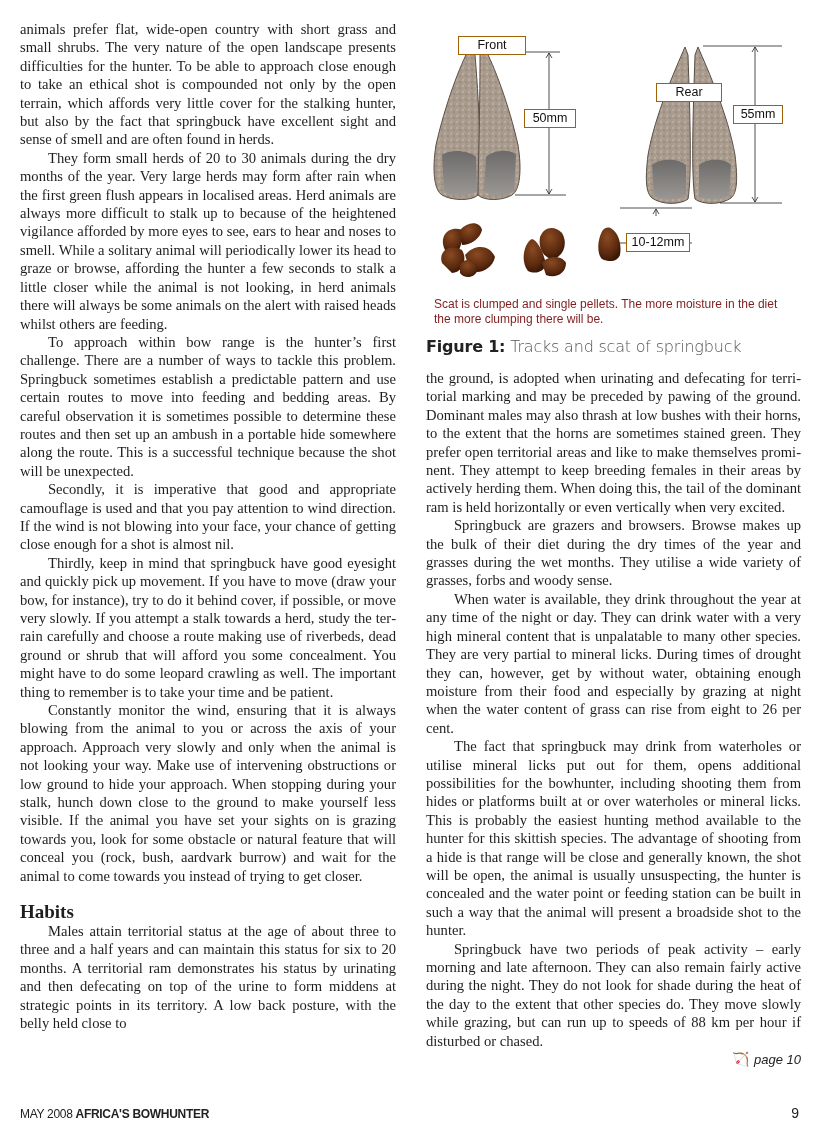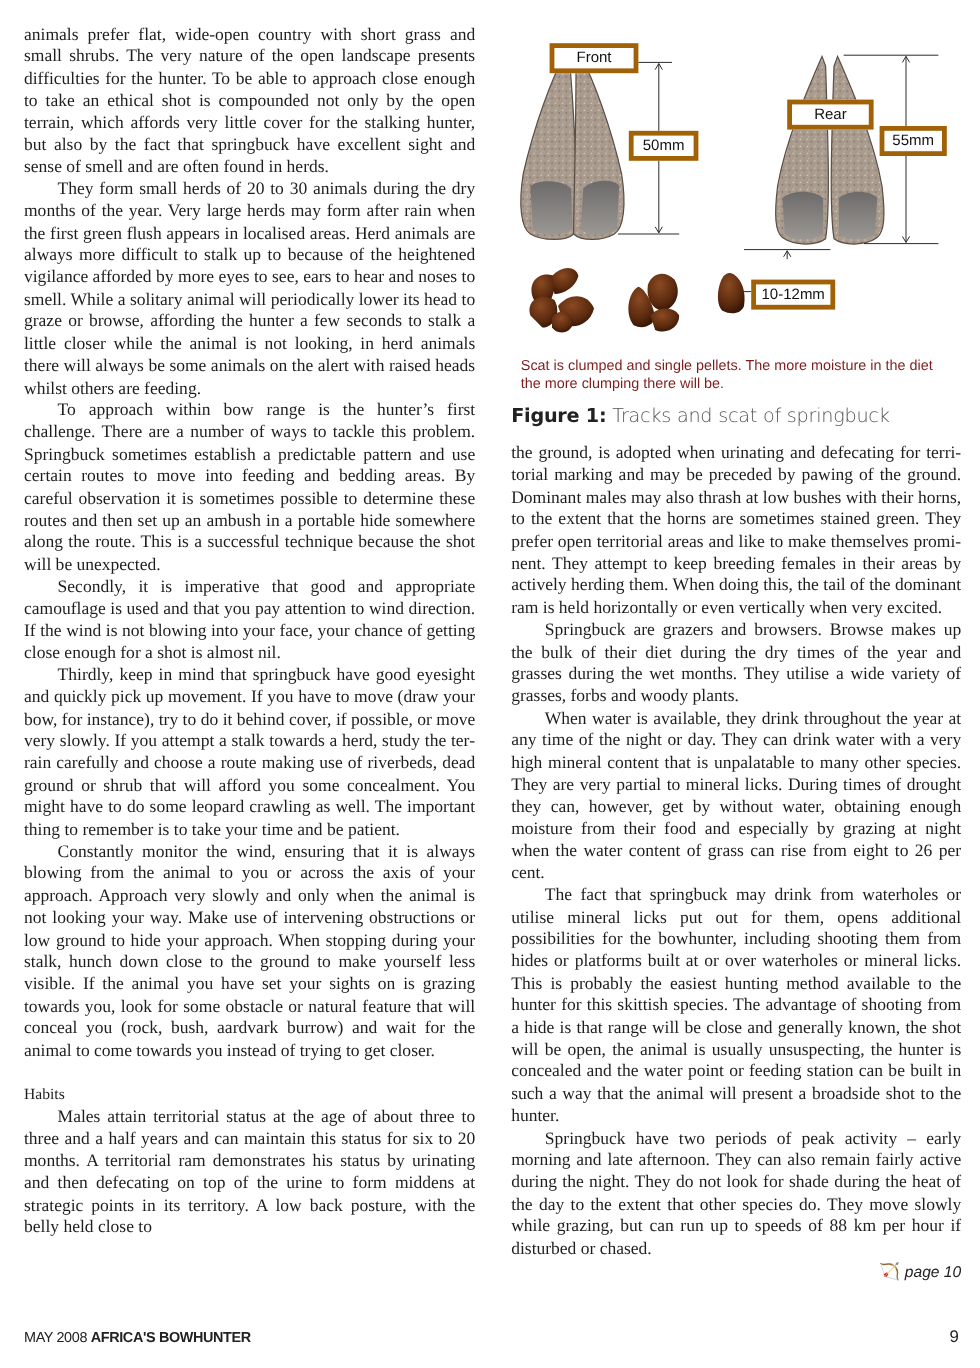--- a/index.html
+++ b/index.html
@@ -9,35 +9,35 @@
     font-family: "Liberation Serif", serif;
     font-size: 14.6px;
     line-height: 18.4px;
     color: #1e1e1e;
     text-align: justify;
     hyphens: manual;
   }
   .col p { margin: 0; text-indent: 0; }
   .col p.ind { text-indent: 28px; }
   .col h3 {
-    margin: 0; font-size: 13px; font-weight: normal; line-height: 18.4px;
+    margin: 0; font-size: 19px; font-weight: bold; line-height: 18.4px;
   }
   .col .gap { height: 18.4px; }
   #left-col { left: 20px; top: 20px; width: 376px; }
   #right-col { left: 426px; top: 369px; width: 375px; }
   .continue {
     text-align: right; font-family: "Liberation Sans", sans-serif;
     font-style: italic; font-size: 13px; color: #222; line-height: 18px;
   }
   .continue .runner { font-style: normal; font-size: 14px; margin-right: 4px; }
 
   
   #figure { position: absolute; left: 420px; top: 25px; width: 392px; height: 335px; }
   .label-box {
-    position: absolute; border: 4px solid #a16207; background: #fff;
+    position: absolute; border: 1px solid #a16207; background: #fff;
     font-family: "Liberation Sans", sans-serif; font-size: 12.5px; color: #111;
     text-align: center; line-height: 17px; height: 17px;
   }
   .fig-note {
     position: absolute; font-family: "Liberation Sans", sans-serif;
     font-size: 12px; line-height: 15px; color: #7f1d1d;
   }
   .fig-caption {
     position: absolute; font-family: "DejaVu Sans", sans-serif;
     font-size: 16px; color: #333; letter-spacing: -0.2px;
@@ -147,21 +147,21 @@
 
   <div class="fig-note" style="left:14px;top:272px;width:360px;">Scat is clumped and single pellets. The more moisture in the diet the more clumping there will be.</div>
   <div class="fig-caption" style="left:6px;top:312px;">
     <b>Figure 1:</b>
     <span class="t">Tracks and scat of springbuck</span>
   </div>
 </div>
 
 <div id="right-col" class="col">
   <p>the ground, is adopted when urinating and defecating for terri­torial marking and may be preceded by pawing of the ground. Dominant males may also thrash at low bushes with their horns, to the extent that the horns are sometimes stained green. They prefer open territorial areas and like to make themselves promi­nent. They attempt to keep breeding females in their areas by actively herding them. When doing this, the tail of the dominant ram is held horizontally or even vertically when very excited.</p>
-  <p class="ind">Springbuck are grazers and browsers. Browse makes up the bulk of their diet during the dry times of the year and grasses during the wet months. They utilise a wide variety of grasses, forbs and woody plants.</p>
+  <p class="ind">Springbuck are grazers and browsers. Browse makes up the bulk of their diet during the dry times of the year and grasses during the wet months. They utilise a wide variety of grasses, forbs and woody sense.</p>
   <p class="ind">When water is available, they drink throughout the year at any time of the night or day. They can drink water with a very high mineral content that is unpalatable to many other species. They are very partial to mineral licks. During times of drought they can, however, get by without water, obtaining enough mois­ture from their food and especially by grazing at night when the water content of grass can rise from eight to 26 per cent.</p>
   <p class="ind">The fact that springbuck may drink from waterholes or utilise mineral licks put out for them, opens additional possibilities for the bowhunter, including shooting them from hides or platforms built at or over waterholes or mineral licks. This is probably the easiest hunting method available to the hunter for this skittish species. The advantage of shooting from a hide is that range will be close and generally known, the shot will be open, the animal is usually unsuspecting, the hunter is concealed and the water point or feeding station can be built in such a way that the animal will present a broadside shot to the hunter.</p>
   <p class="ind">Springbuck have two periods of peak activity – early morn­ing and late afternoon. They can also remain fairly active during the night. They do not look for shade during the heat of the day to the extent that other species do. They move slowly while graz­ing, but can run up to speeds of 88 km per hour if disturbed or chased.</p>
   <div class="continue">
     <span class="runner">🏹</span><span>page 10</span>
   </div>
 </div>
 
 <div id="footer">
   <div class="left">

